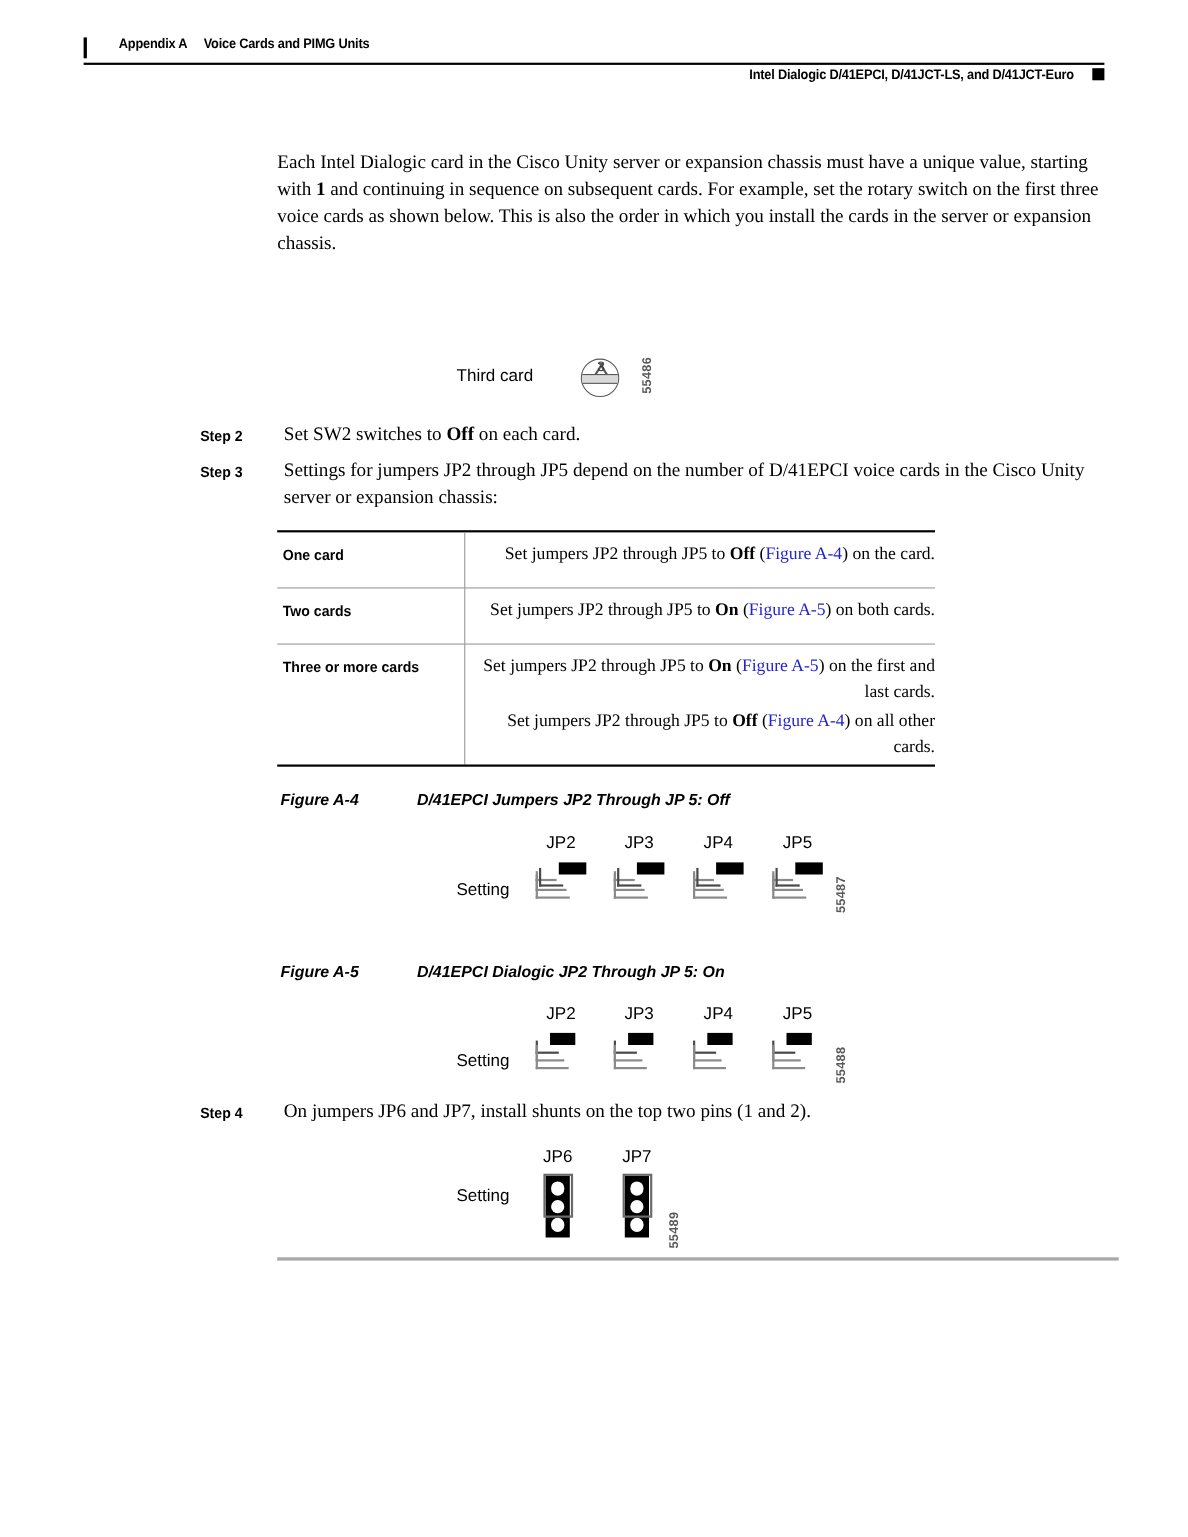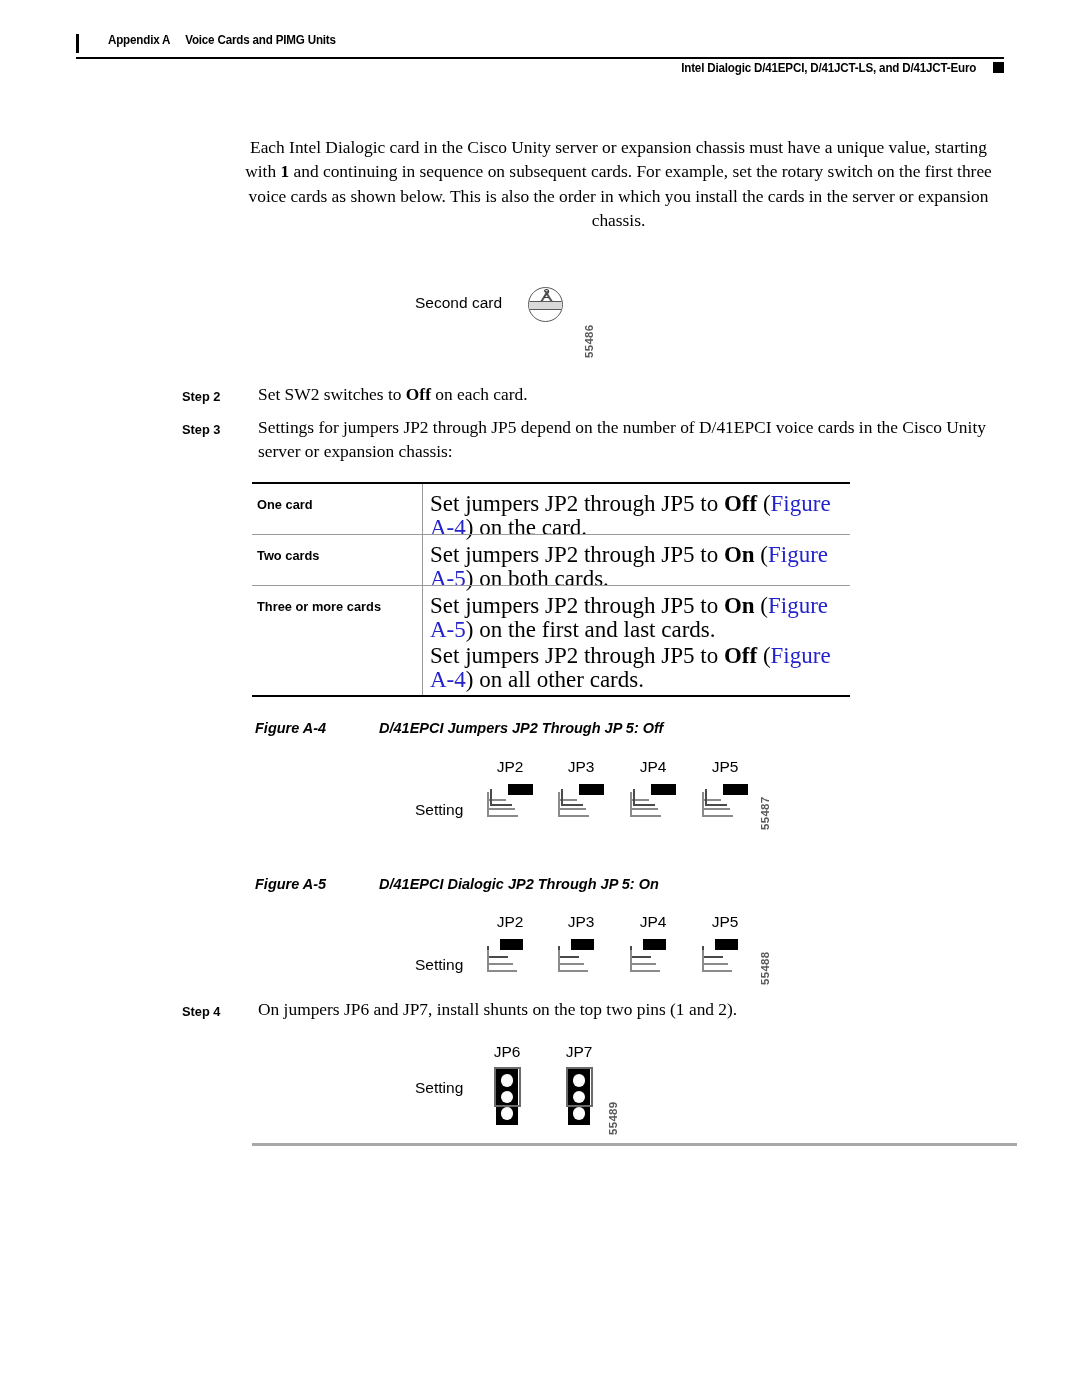--- a/index.html
+++ b/index.html
@@ -75,26 +75,26 @@
     right: 0;
     top: 29px;
     width: 11px;
     height: 11px;
     background: #000;
   }
 
   
   .intro {
     position: absolute;
-    left: 236px;
+    left: 252px;
     top: 135px;
     width: 765px;
     font-size: 17.4px;
     line-height: 24.4px;
-    text-align: center;
+    text-align: left;
   }
   .intro b { font-weight: bold; }
 
   
   .rotary-fig {
     position: absolute;
     left: 415px;
     top: 248px;
     width: 200px;
     height: 118px;
@@ -243,22 +243,23 @@
     font-weight: bold;
     font-size: 13.5px;
     white-space: nowrap;
     transform: scaleX(0.95);
     transform-origin: left top;
   }
   .jt-desc {
     position: absolute;
     left: 178px;
     width: 420px;
-    font-size: 23px;
+    font-size: 16px;
     line-height: 24.4px;
+    text-align: right;
   }
   .jt-desc b { font-weight: bold; }
   .xref { color: #2323cc; }
 
   
   .fig-cap {
     position: absolute;
     font-family: "Liberation Sans", sans-serif;
     font-weight: bold;
     font-style: italic;
@@ -458,32 +459,32 @@
     <div class="hdr-rule"></div>
     <div class="hdr-right">Intel Dialogic D/41EPCI, D/41JCT-LS, and D/41JCT-Euro</div>
     <div class="hdr-sq"></div>
   </div>
 
   <div class="intro"><span>Each Intel Dialogic card in the Cisco Unity server or expansion chassis must have a unique value, starting with </span><b>1</b><span> and continuing in sequence on subsequent cards. For example, set the rotary switch on the first three voice cards as shown below. This is also the order in which you install the cards in the server or expansion chassis.</span></div>
 
   <div class="rotary-fig">
 
 
-    <div class="rot-row" style="top:39px;">
-      <div class="rot-label">Second card</div>
+
+    <div class="rot-row" style="top:78px;">
+      <div class="rot-label">Third card</div>
       <div class="rot-sw">
         <div class="rot-circle">
           <div class="rot-notch-l"></div>
           <div class="rot-notch-r"></div>
-          <div class="rot-digit">2</div>
+          <div class="rot-digit">3</div>
           <div class="rot-band"></div>
         </div>
       </div>
     </div>
-
 
     <div class="fig-id" style="left:168px; top:110px;">55486</div>
   </div>
 
   <div class="step" style="left:182px; top:385px; width:830px;">
     <div class="step-num">Step 2</div>
     <div class="step-body"><span>Set SW2 switches to </span><b>Off</b><span> on each card.</span></div>
   </div>
 
   <div class="step" style="left:182px; top:418px; width:835px;">

